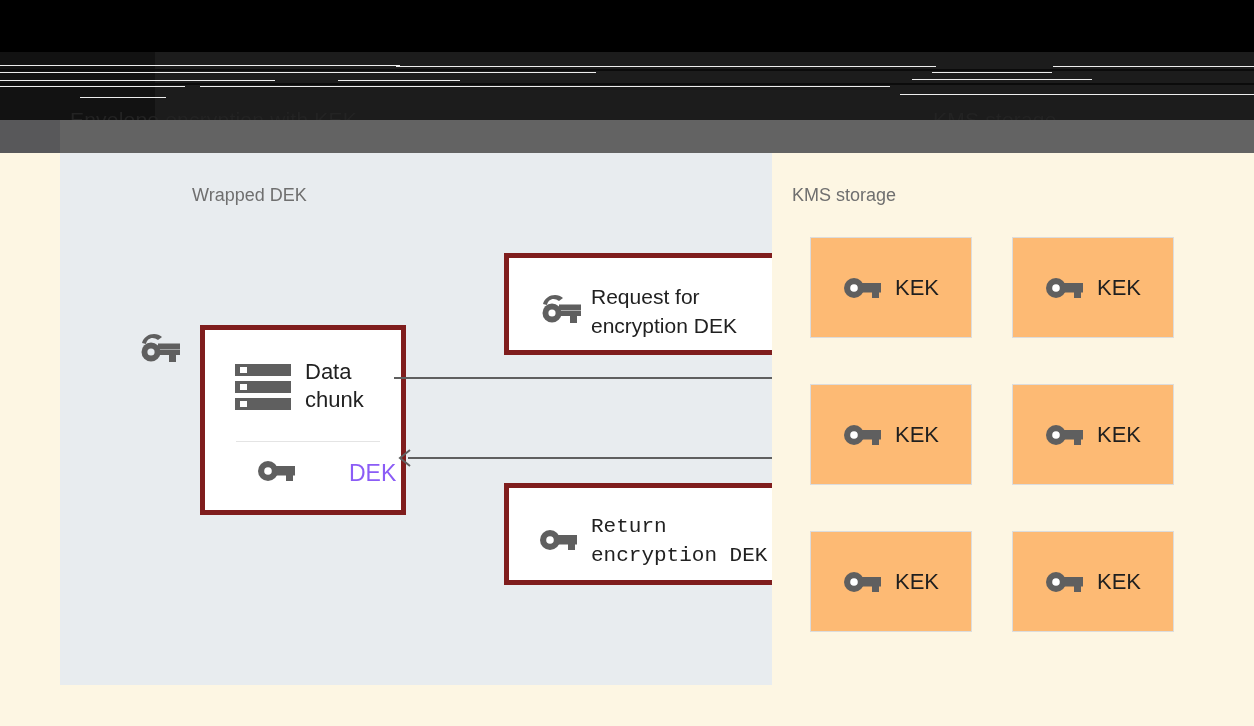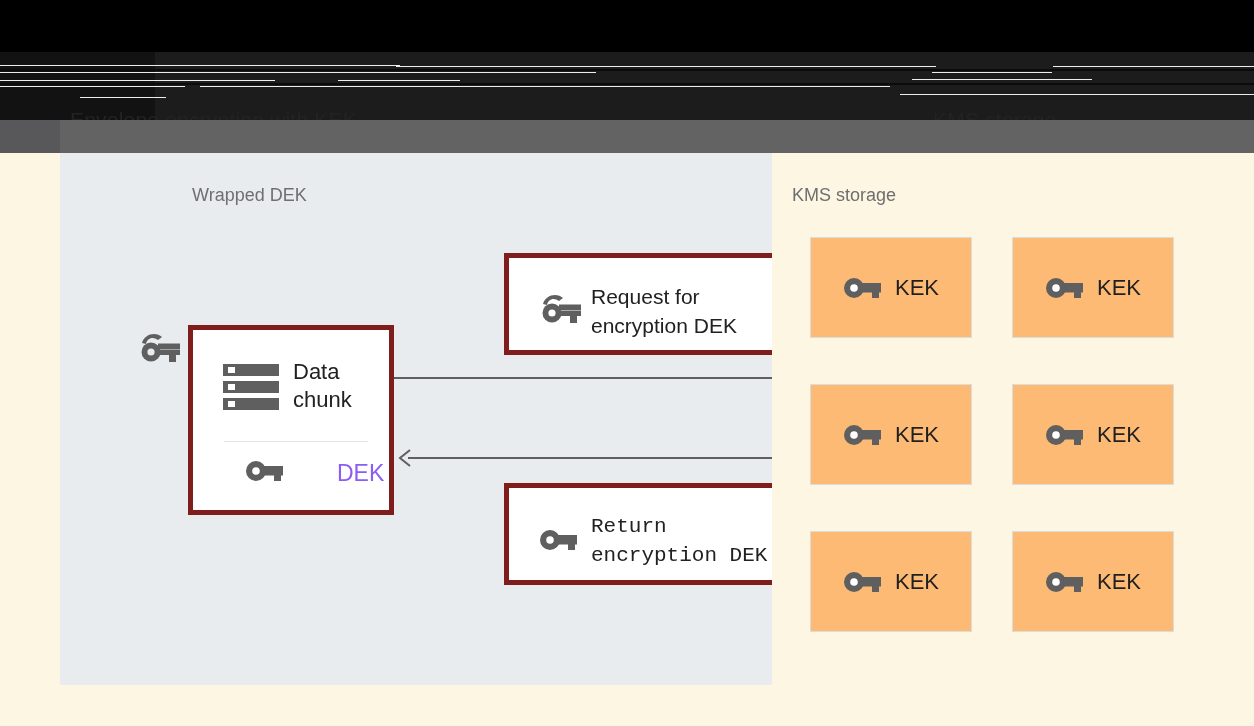--- a/index.html
+++ b/index.html
@@ -121,21 +121,21 @@
     position: absolute;
     background: #ffffff;
     border: 5px solid #7f1d1d;
   }
   .card-shadow-strip {
     position: absolute;
     background: #dcdcdc;
   }
 
   .card-data {
-    left: 128px; top: 172px;
+    left: 140px; top: 172px;
     width: 206px; height: 190px; padding-left: 9px;
   }
   .data-divider {
     position: absolute;
     left: 31px; top: 111px;
     width: 144px; height: 1px;
     background: #e4e4e4;
   }
   .data-label {
     position: absolute;

